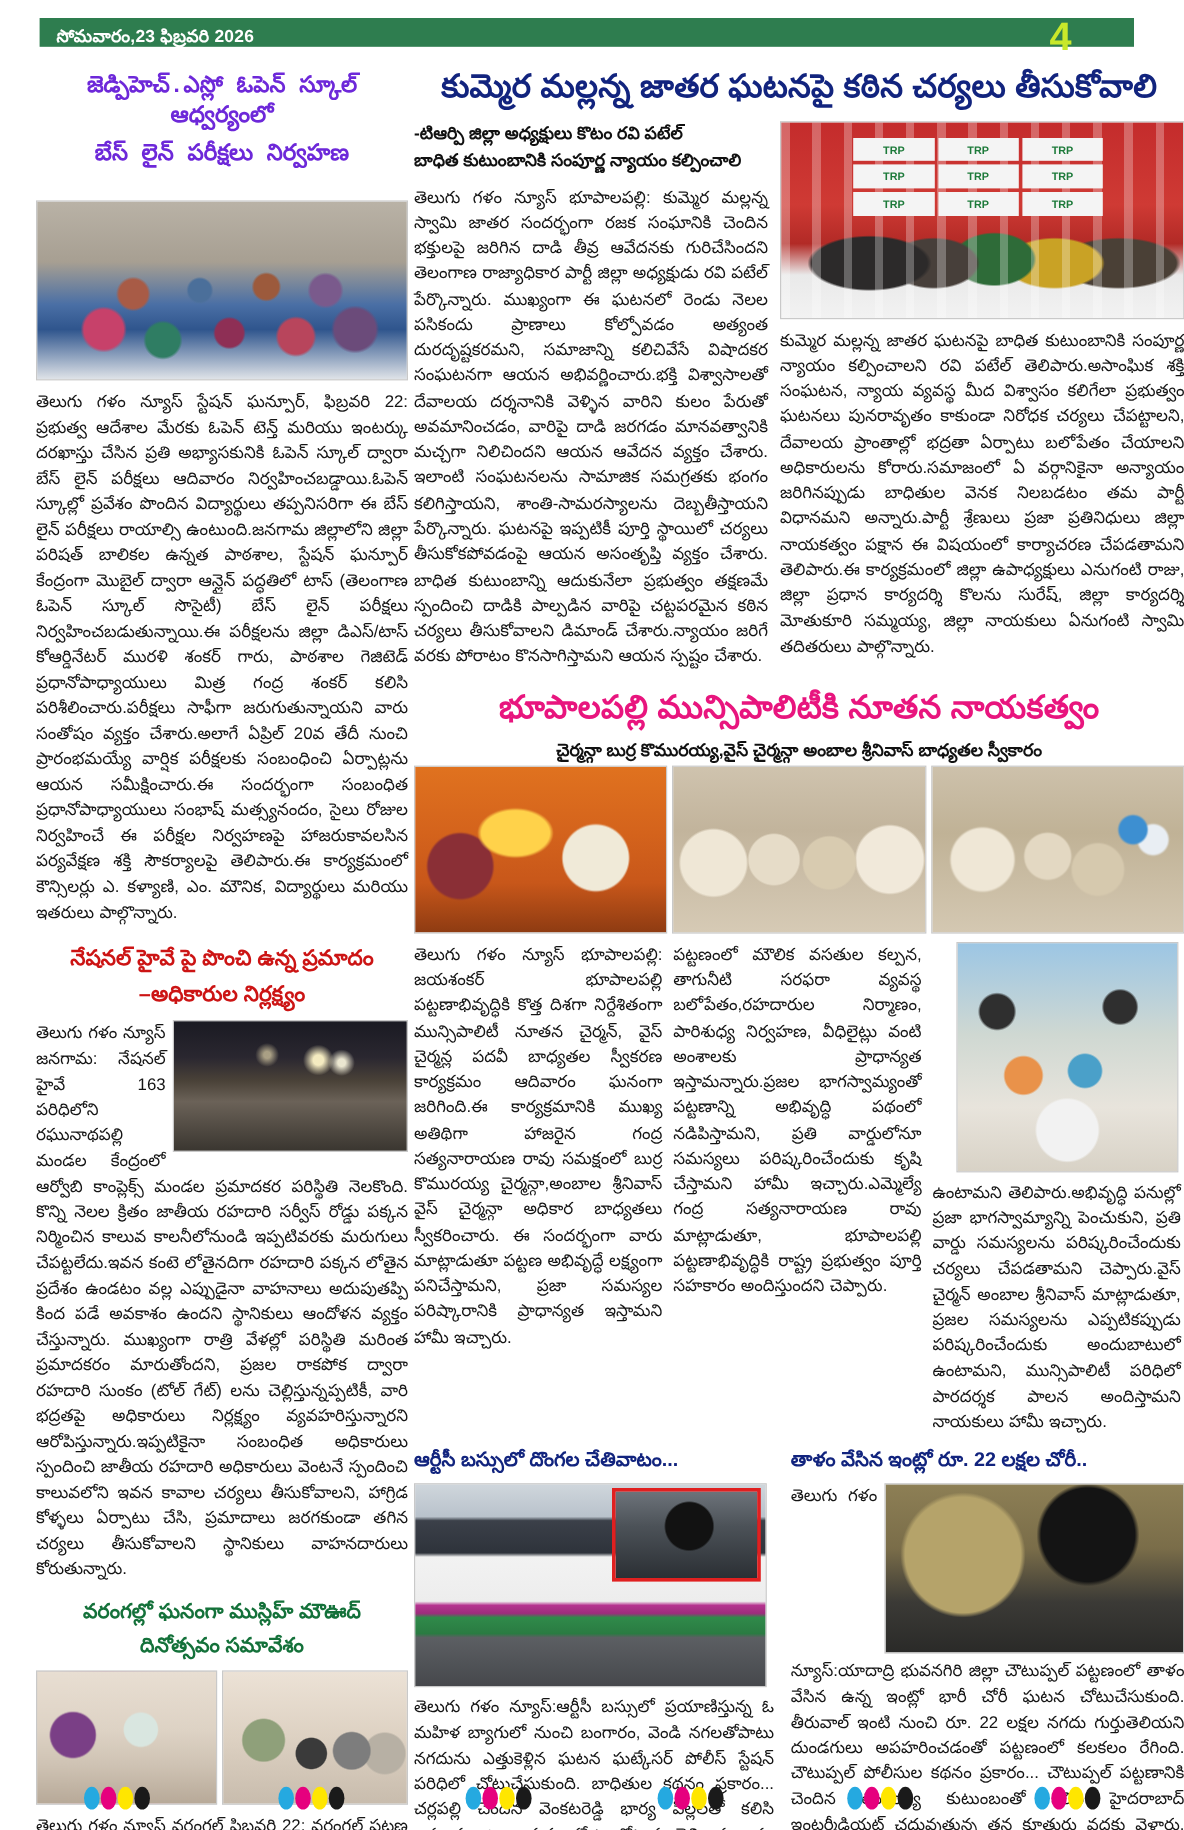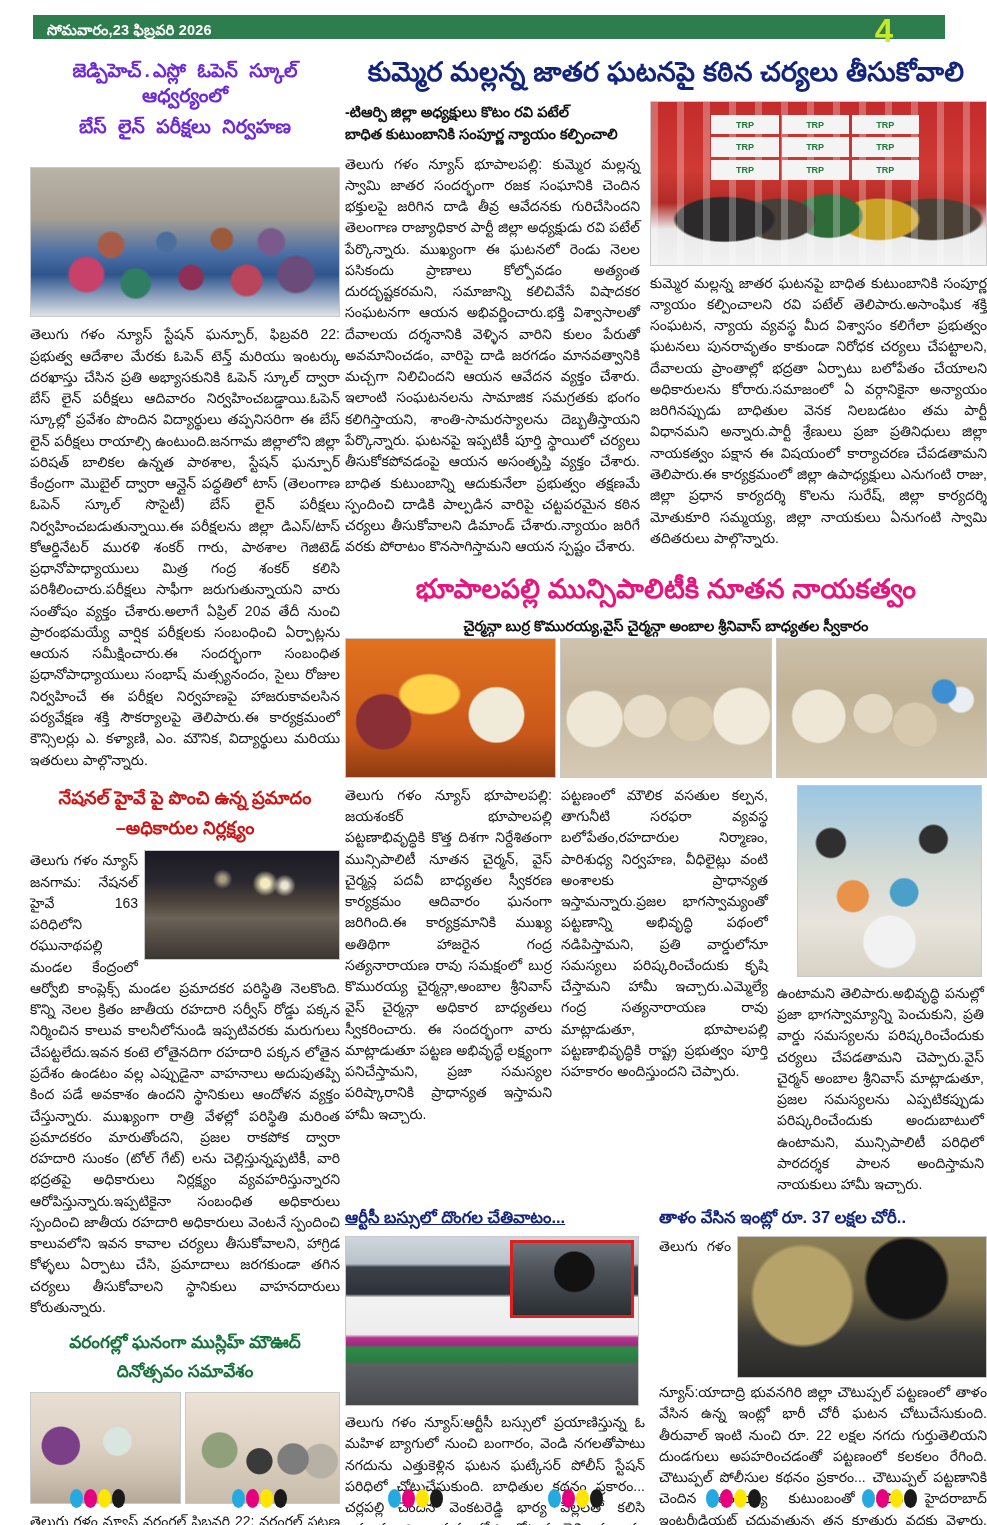--- a/index.html
+++ b/index.html
@@ -313,29 +313,29 @@
       <div style="width:207px;">
         <div class="photo ph-group-oven" style="width:183px;height:190px;margin:0 0 6px 20px;"></div>
         <div class="body-text">ఉంటామని తెలిపారు.అభివృద్ధి పనుల్లో ప్రజా భాగస్వామ్యాన్ని పెంచుకుని, ప్రతి వార్డు సమస్యలను పరిష్కరించేందుకు చర్యలు చేపడతామని చెప్పారు.వైస్ చైర్మన్ అంబాల శ్రీనివాస్ మాట్లాడుతూ, ప్రజల సమస్యలను ఎప్పటికప్పుడు పరిష్కరించేందుకు అందుబాటులో ఉంటామని, మున్సిపాలిటీ పరిధిలో పారదర్శక పాలన అందిస్తామని నాయకులు హామీ ఇచ్చారు.</div>
       </div>
     </div>
   </div>
 
   <div style="margin-top:12px; display:flex; gap:14px; align-items:flex-start;">
 
     <div style="width:300px;">
-      <div class="hl hl-blue-sm" style="text-align:left;margin-bottom:7px;text-decoration:underline;">ఆర్టీసీ బస్సులో దొంగల చేతివాటం...</div>
+      <div class="hl hl-blue-sm" style="text-align:left;margin-bottom:7px;">ఆర్టీసీ బస్సులో దొంగల చేతివాటం...</div>
       <div class="photo ph-bus" style="width:292px;height:168px;margin-bottom:6px;">
         <div class="bus-inset ph-thief-inset"></div>
       </div>
       <div class="body-text">తెలుగు గళం న్యూస్:ఆర్టీసీ బస్సులో ప్రయాణిస్తున్న ఓ మహిళ బ్యాగులో నుంచి బంగారం, వెండి నగలతోపాటు నగదును ఎత్తుకెళ్లిన ఘటన ఘట్కేసర్ పోలీస్ స్టేషన్ పరిధిలో చోటుచేసుకుంది. బాధితుల కథనం ప్రకారం... చర్లపల్లి చెందిన వెంకటరెడ్డి భార్య పిల్లలతో కలిసి జనగామ జిల్లా యశ్వంతపేట చోటుకు వెళ్ళి వచ్చారు. అక్కడ జనగామ డిపో బస్సు ఎక్కి కొద్ది దూరం వెళ్లిన తర్వాత జనార్దన్ రెడ్డి భార్య బ్యాగు తెరిచి చూడగా నగలు కనిపించలేదు. నగదు ఎక్కడా లేకపోవడంతో ఆమె కంగారు పడ్డారు. బస్సులో ఎక్కువమంది ఉండటంతో ఎవరో దొంగతనం చేశారని అనుమానం వ్యక్తం చేశారు. బంగారం ఎక్కువ విలువైనదని చెప్పారు. బాధితురాలు అందించిన ఫిర్యాదు మేరకు పోలీసులు కేసు నమోదు చేసుకుని దర్యాప్తు చేపట్టారు.బస్సులో సీసీ కెమెరాలు లేకపోవడంతో దర్యాప్తులో ఇబ్బందులు ఎదురవుతున్నాయని పోలీసులు తెలిపారు.</div>
     </div>
 
     <div style="width:328px;">
-      <div class="hl hl-blue-sm" style="text-align:left;margin-bottom:7px;">తాళం వేసిన ఇంట్లో రూ. 37 లక్షల చోరీ..</div>
+      <div class="hl hl-blue-sm" style="text-align:left;margin-bottom:7px;">తాళం వేసిన ఇంట్లో రూ. 22 లక్షల చోరీ..</div>
       <div class="photo ph-thief wrap-right" style="width:248px;height:140px;"></div>
       <div class="body-text">తెలుగు గళం న్యూస్:యాదాద్రి భువనగిరి జిల్లా చౌటుప్పల్ పట్టణంలో తాళం వేసిన ఉన్న ఇంట్లో భారీ చోరీ ఘటన చోటుచేసుకుంది. తీరువాల్ ఇంటి నుంచి రూ. 22 లక్షల నగదు గుర్తుతెలియని దుండగులు అపహరించడంతో పట్టణంలో కలకలం రేగింది. చౌటుప్పల్ పోలీసుల కథనం ప్రకారం... చౌటుప్పల్ పట్టణానికి చెందిన లింగయ్య కుటుంబంతో కలిసి హైదరాబాద్ ఇంటర్మీడియట్ చదువుతున్న తన కూతురు వద్దకు వెళ్లారు. ఆరో రోజు రాత్రి ఇంటి తలుపులు పగలగొట్టి లోపలికి ప్రవేశించి దోచుకెళ్లారు. ఇంటి తాళం పగులగొట్టి లోపల ఉన్న బీరువాలో దాచిన నగదును ఎత్తుకెళ్లారు. తెల్లవారి ఇంటికి వచ్చిన లింగయ్య కుటుంబం చోరీని గమనించి పోలీసులకు సమాచారం అందించారు.పోలీసులు ఘటనాస్థలికి చేరుకుని పరిశీలన జరిపించారు. క్లూస్ టీమ్ రంగంలోకి దిగి ఆధారాలు సేకరించారు.స్థానిక పోలీసు ఇన్స్పెక్టర్ కె. మధుసూదన్ రెడ్డి కేసు నమోదు చేసి దర్యాప్తు చేపట్టారు.దొంగలను త్వరలోనే పట్టుకుంటామని పోలీసులు తెలిపారు.దోచుకెళ్లిన సొమ్మును రికవరీ చేసేందుకు ప్రత్యేక బృందాలను ఏర్పాటు చేసినట్లు పోలీసులు తెలిపారు.</div>
     </div>
   </div>
 </div>
 
 <div class="cmyk-strip">
   <div class="cmyk-group" style="left:70px;">
     <div class="cmyk-dot c-c"></div>
     <div class="cmyk-dot c-m"></div>

